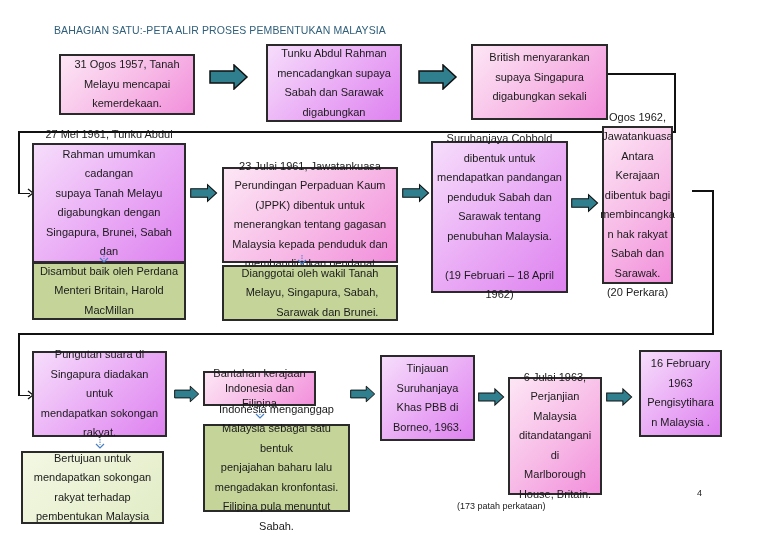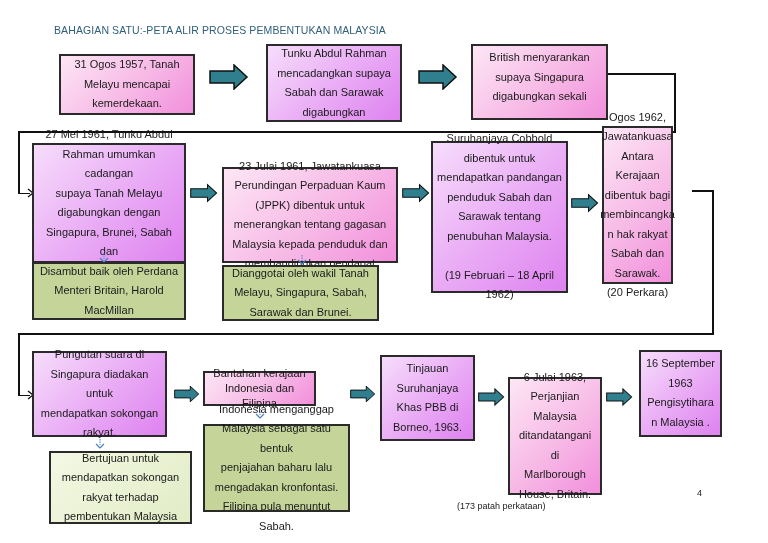--- a/index.html
+++ b/index.html
@@ -75,21 +75,21 @@
 MacMillan</span>
 </div>
 <div class="box pink" style="left:222px;top:143px;width:176px;height:96px;margin-top:24px;">
   <span>23 Julai 1961, Jawatankuasa
 Perundingan Perpaduan Kaum
 (JPPK) dibentuk untuk
 menerangkan tentang gagasan
 Malaysia kepada penduduk dan
 membandingkan pendapat</span>
 </div>
-<div class="box green" style="left:222px;top:265px;width:157px;height:56px;">
+<div class="box green" style="left:222px;top:265px;width:176px;height:56px;text-align:right;">
   <span>Dianggotai oleh wakil Tanah
 Melayu, Singapura, Sabah,
 Sarawak dan Brunei.</span>
 </div>
 <div class="box violet" style="left:431px;top:141px;width:137px;height:152px;">
   <span>Suruhanjaya Cobbold
 dibentuk untuk
 mendapatkan pandangan
 penduduk Sabah dan
 Sarawak tentang
@@ -109,21 +109,21 @@
 Sarawak.
 (20 Perkara)</span>
 </div>
 
 <div class="box violet" style="left:32px;top:351px;width:135px;height:86px;">
   <span>Pungutan suara di
 Singapura diadakan untuk
 mendapatkan sokongan
 rakyat.</span>
 </div>
-<div class="box lightgreen" style="left:49px;top:451px;width:143px;height:73px;">
+<div class="box lightgreen" style="left:21px;top:451px;width:143px;height:73px;">
   <span>Bertujuan untuk
 mendapatkan sokongan
 rakyat terhadap
 pembentukan Malaysia</span>
 </div>
 <div class="box pink" style="left:203px;top:371px;width:113px;height:35px;">
   <span style="line-height:15px;">Bantahan kerajaan
 Indonesia dan Filipina</span>
 </div>
 <div class="box green" style="left:203px;top:424px;width:147px;height:88px;">
@@ -141,21 +141,21 @@
 </div>
 <div class="box pink" style="left:508px;top:349px;width:94px;height:118px;margin-top:28px;">
   <span>6 Julai 1963,
 Perjanjian
 Malaysia
 ditandatangani di
 Marlborough
 House, Britain.</span>
 </div>
 <div class="box violet top" style="left:639px;top:350px;width:83px;height:87px;">
-  <span>16 September
+  <span>16 February
 1963
 Pengisytihara
 n Malaysia .</span>
 </div>
 
 <svg class="arrow" style="left:209px;top:64px;" viewBox="0 0 40 26">
     <polygon points="1,7 25,7 25,1 38,13 25,25 25,19 1,19" fill="#2f7f8f" stroke="#111" stroke-width="1.5"></polygon>
   </svg>
 <svg class="arrow" style="left:418px;top:64px;" viewBox="0 0 40 26">
     <polygon points="1,7 25,7 25,1 38,13 25,25 25,19 1,19" fill="#2f7f8f" stroke="#111" stroke-width="1.5"></polygon>

